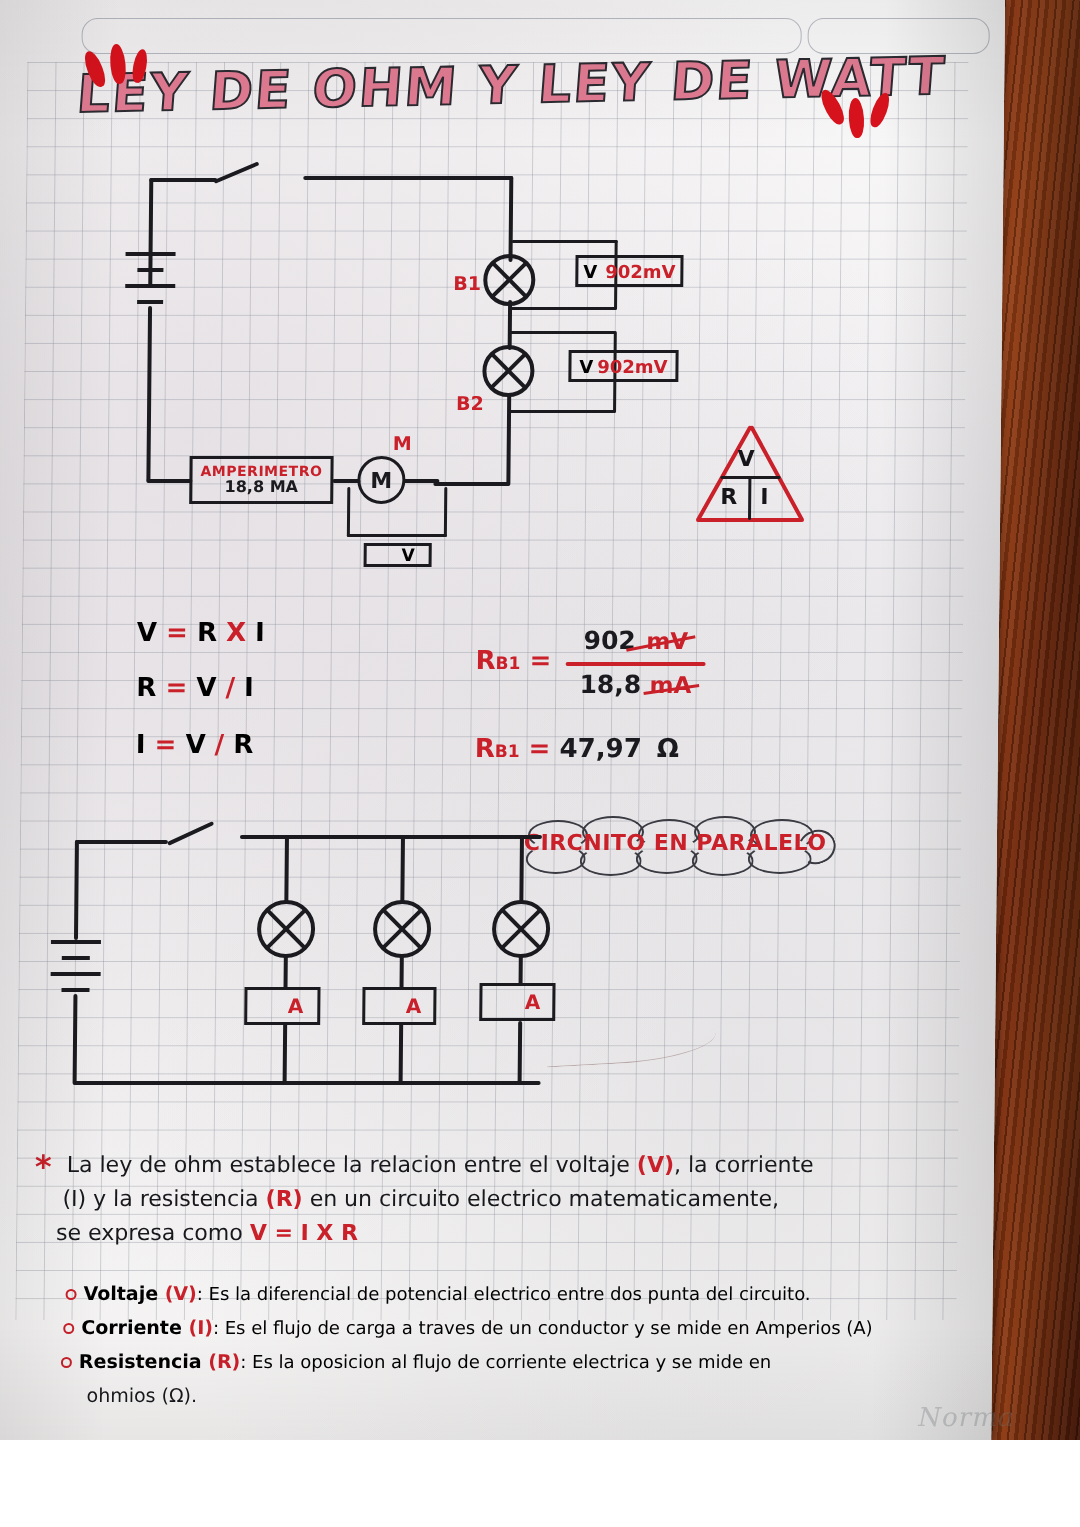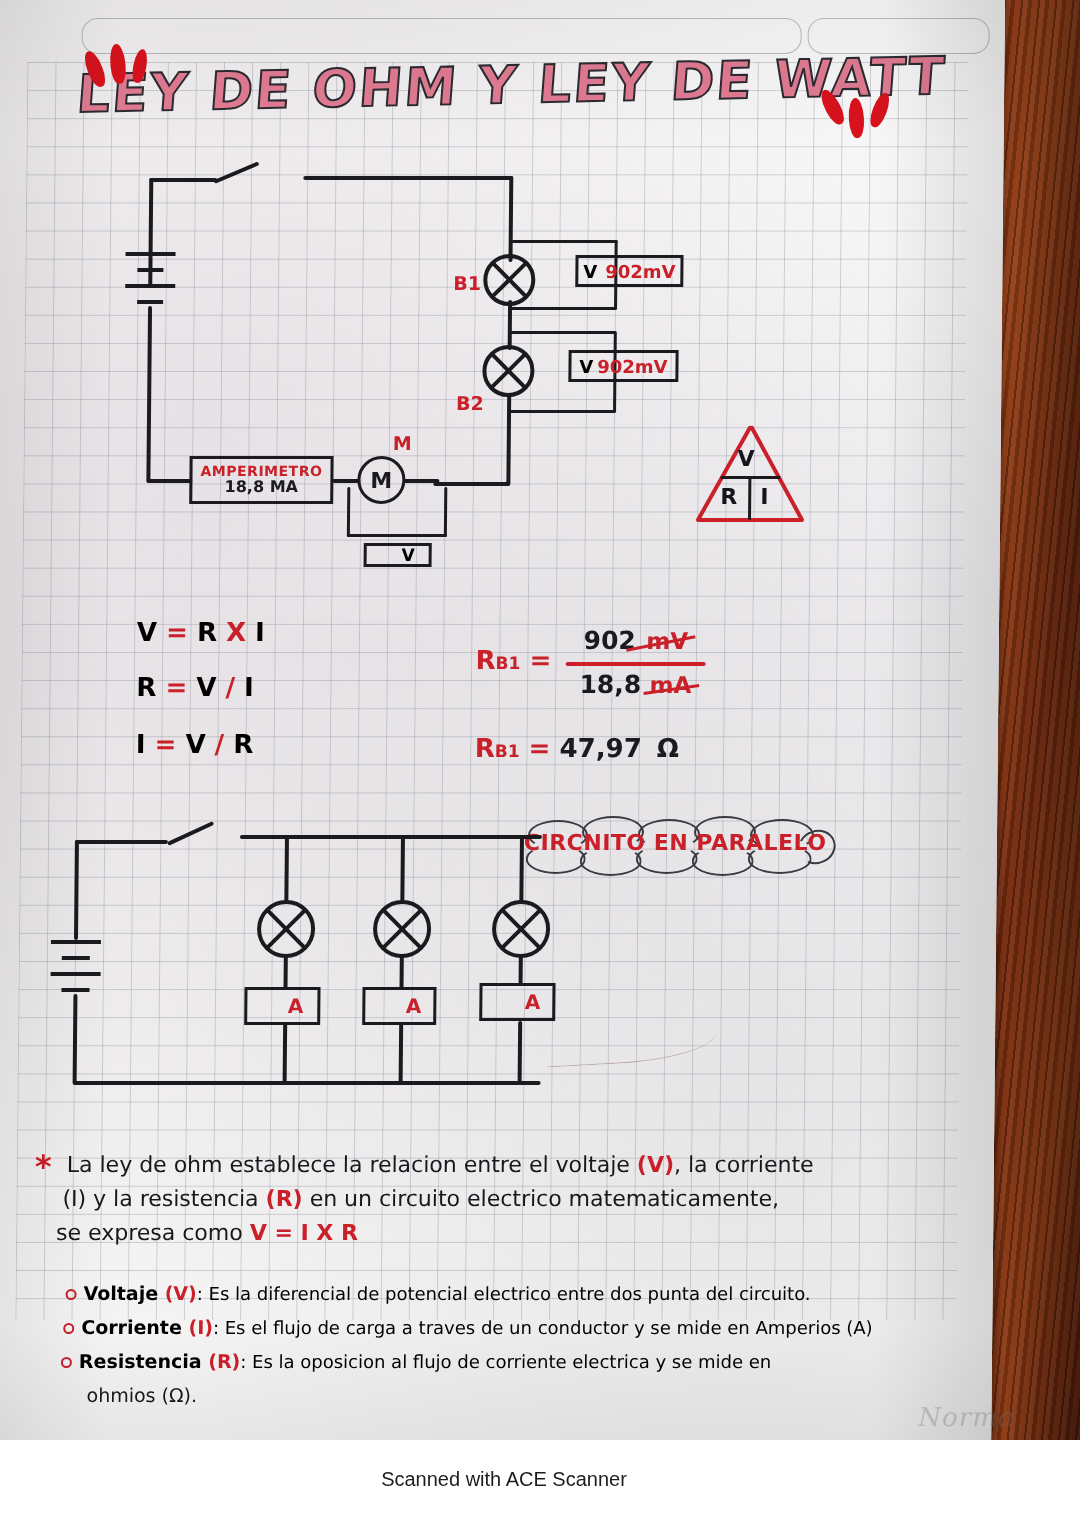--- a/index.html
+++ b/index.html
@@ -398,15 +398,14 @@
       </div>
 
       <div class="para" style="left:100px;top:1384px;font-size:19px;white-space:nowrap;">ohmios  (Ω).</div>
     </div>
 
     <div id="norma">Norma</div>
     <div id="vignette"></div>
   </div>
 
   <div id="footer"></div>
-  <div id="scanlabel">Scanned with ACE Scanner</div>
 
 </div>
 
 </body></html>

